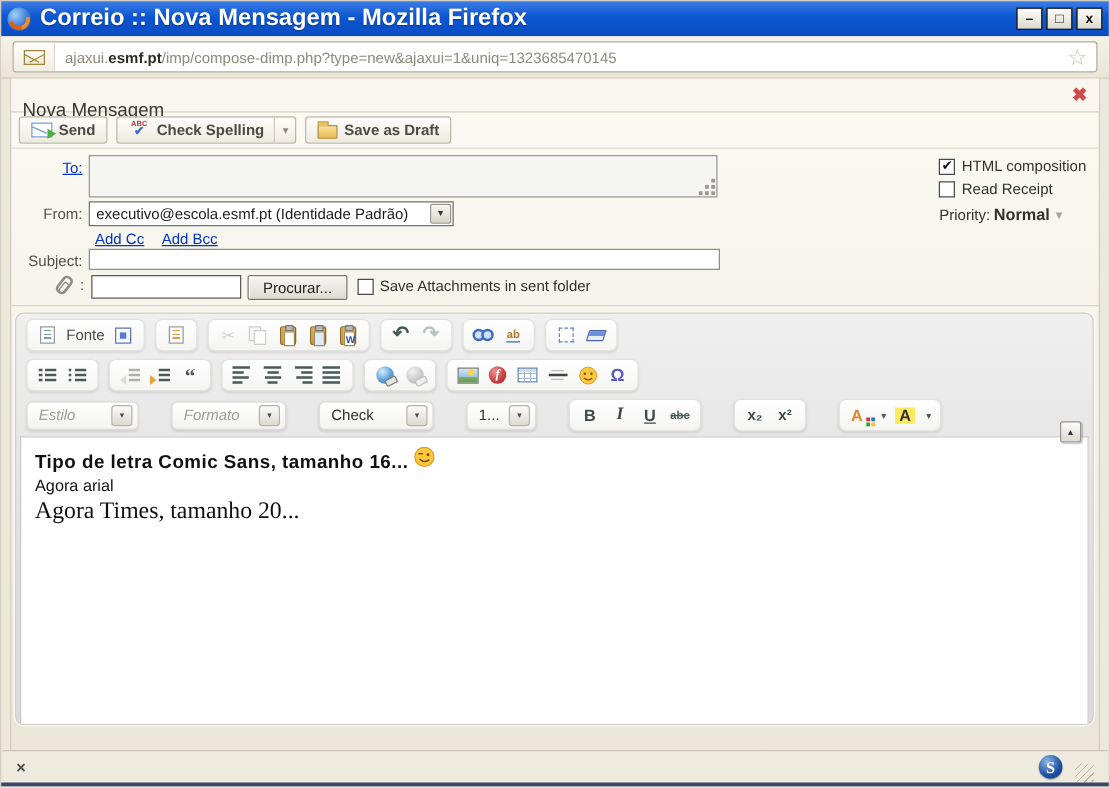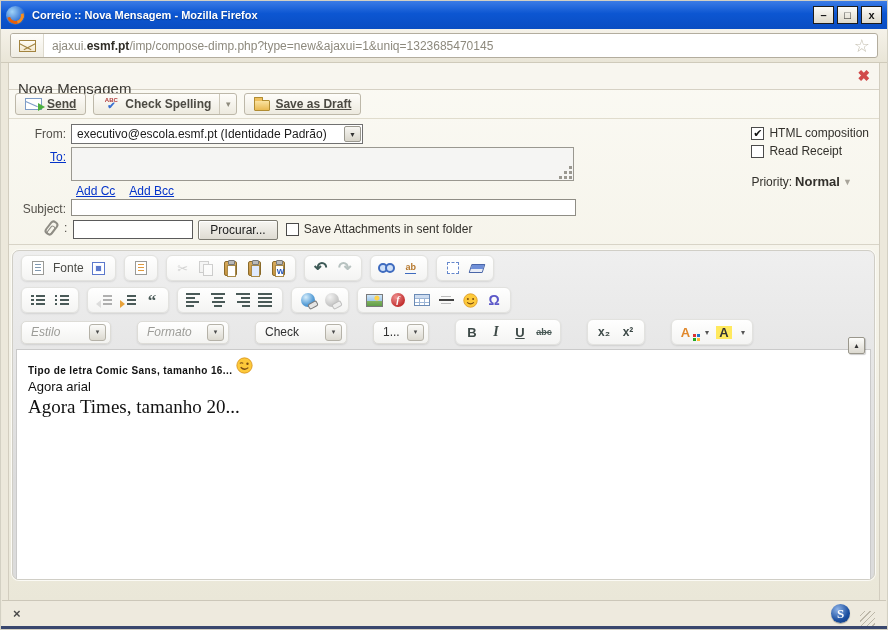--- a/index.html
+++ b/index.html
@@ -12,21 +12,21 @@
 
   
   .titlebar { position:absolute; top:0; left:0; right:0; height:28px;
     background:linear-gradient(#3c7ce6,#0c56d2 45%,#0a4dc2);
     display:flex; align-items:center; padding:0 5px; }
   .fx-icon { width:19px; height:19px; border-radius:50%; position:relative; flex:none;
     background:radial-gradient(circle at 32% 30%, #9fd2f7, #3a79d6 55%, #1c4fa4 90%); }
   .fx-icon::after { content:''; position:absolute; inset:1px; border-radius:50%;
     border:3px solid transparent; border-right-color:#f78d1e; border-bottom-color:#e85f06;
     transform:rotate(30deg); }
-  .title-text { color:#fff; font-weight:bold; font-size:11px; margin-left:7px; flex:1;
+  .title-text { color:#fff; font-weight:bold; font-size:19px; margin-left:7px; flex:1;
     text-shadow:0 1px 1px rgba(0,0,0,.35); white-space:nowrap; overflow:hidden; }
   .win-btns { display:flex; gap:3px; }
   .win-btn { width:21px; height:18px; background:linear-gradient(#fdfcf8,#ddd9cb);
     border:1px solid #1c1c1c; display:flex; align-items:center; justify-content:center;
     font-weight:bold; font-size:11px; color:#111; line-height:1; }
 
   
   .urlbar { position:absolute; top:28px; left:0; right:0; height:34px;
     background:linear-gradient(#f5f2e9,#e9e5d7); border-bottom:1px solid #cfcaba;
     display:flex; align-items:center; padding:0 9px; }
@@ -51,21 +51,21 @@
 
   .pg-header { height:27px; display:flex; align-items:center; padding:0 9px;
     background:#f8f6ef; border-bottom:1px solid #d6d1c4; }
   .pg-title { font-size:15px; color:#3a3833;margin-top:24px; }
   .pg-close { margin-left:auto; color:#d14a4a; font-weight:bold; font-size:15px; cursor:default; }
 
   .pg-toolbar { height:29px; display:flex; align-items:center; gap:7px; padding:0 6px;
     border-bottom:1px solid #e0dccd; }
   .btn { display:flex; align-items:center; gap:5px; height:22px; padding:0 9px;
     background:linear-gradient(#fefdfa,#edeadf); border:1px solid #bdb8a9; border-radius:3px;
-    font-weight:bold; font-size:12px; color:#4c4a43;text-decoration:underline; }
+    font-weight:bold; font-size:12px; color:#4c4a43; }
   .btn-split { display:flex; align-items:stretch; height:22px; border:1px solid #bdb8a9; border-radius:3px;
     background:linear-gradient(#fefdfa,#edeadf); overflow:hidden; }
   .btn-split .main { display:flex; align-items:center; gap:5px; padding:0 8px; font-weight:bold; color:#4c4a43; }
   .btn-split .dd { width:17px; display:flex; align-items:center; justify-content:center;
     border-left:1px solid #cdc8ba; color:#8e8a7d; font-size:9px; }
 
   
   .env-icon { width:17px; height:12px; background:#fff; border:1px solid #7d9cc7; position:relative; }
   .env-icon::before { content:''; position:absolute; left:1px; top:-4px; width:13px; height:9px;
     transform:rotate(24deg); border-bottom:1px solid #7d9cc7; }
@@ -103,21 +103,21 @@
     border:1px solid #8f8d85; border-radius:2px; }
   .attach-sep { color:#53504a; margin:2px 6px 0 8px; }
   .file-input { width:120px; height:19px; border:1px solid #5a5a5a; background:#fff; margin-top:1px; }
   .browse-btn { height:20px; margin:1px 0 0 5px; padding:0 11px; font-size:12px; color:#222;
     background:linear-gradient(#f7f6f2,#dedbd2); border:1px solid #7c7a71; border-radius:2px;
     box-shadow:inset 1px 1px 0 #fff; }
   .cb { width:13px; height:13px; background:#fff; border:1px solid #4a4a4a; flex:none;
     display:inline-flex; align-items:center; justify-content:center; font-size:11px; line-height:1; color:#111; }
   .cb-row { display:flex; align-items:center; gap:5px; margin-bottom:4px; color:#33312c; }
   .right-panel { position:absolute; top:7px; right:10px; }
-  .priority-row { color:#33312c; display:flex; align-items:center; gap:3px; margin-top:16px; }
+  .priority-row { color:#33312c; display:flex; align-items:center; gap:3px; margin-top:6px; }
   .priority-row b { font-size:13px; }
   .prio-arrow { color:#a8a49a; font-size:9px; }
   .attach-cb { margin:4px 0 0 8px; }
   .attach-cb-label { margin-left:5px; color:#33312c; padding-top:3px; }
   .form-divider { border-bottom:1px solid #d8d4c7; margin-top:4px; }
 
   
   .editor { position:relative; margin:5px 4px 0 3px; height:330px; border:1px solid #d0cec6; border-radius:7px;
     background:linear-gradient(#efefef,#dcdcdc 70%); box-shadow:0 0 0 1px #fbfaf5; display:flex; flex-direction:column; }
   .etb { display:flex; align-items:center; gap:8px; padding:4px 8px 2px 8px; }
@@ -213,21 +213,21 @@
   .ic-bgcolor { font-weight:bold; font-size:13px; color:#333; background:#ffe95e; padding:0 3px; }
   .dd-caret { font-size:8px; color:#555; margin-left:2px; }
 
   .collapse-btn { position:absolute; right:9px; top:86px; width:17px; height:17px;
     background:linear-gradient(#fdfdfb,#dcd9d0); border:1px solid #9a978c; border-radius:2px;
     display:flex; align-items:center; justify-content:center; font-size:8px; color:#333;
     box-shadow:1px 1px 1px rgba(0,0,0,.2); }
 
   .econtent { flex:1; background:#fff; margin:2px 3px 0 3px; border:1px solid #cacaca; border-bottom:none;
     padding:7px 11px; overflow:hidden; }
-  .line1 { font-weight:bold; font-size:10px; color:#111; letter-spacing:.4px; }
+  .line1 { font-weight:bold; font-size:15px; color:#111; letter-spacing:.4px; }
   .line2 { font-size:13px; color:#111; margin-top:3px; }
   .line3 { font-family:"Liberation Serif",serif; font-size:19px; color:#111; margin-top:2px; }
   .epath { height:22px; background:#d6d6d6; border-top:1px solid #bdbdbd; border-radius:0 0 6px 6px;
     display:flex; align-items:center; padding:0 11px; color:#707070; font-size:12px; margin:0 1px 1px 1px; }
 
   
   .statusbar { position:absolute; left:1px; right:1px; bottom:3px; height:26px;
     background:#eeeade; border-top:1px solid #ccc7b9; display:flex; align-items:center; padding:0 11px; }
   .sb-close { color:#4a4a4a; font-weight:bold; font-size:13px; }
   .s-logo { margin-left:auto; width:19px; height:19px; border-radius:50%;
@@ -286,32 +286,32 @@
       </span>
       <span class="btn">
         <span class="folder-icon"></span>
         <span>Save as Draft</span>
       </span>
     </div>
 
     <div class="form">
 
       <div class="frow">
+        <span class="flabel"><a class="link" href="#">To:</a></span>
+        <span class="to-box">
+          <textarea style=""></textarea>
+          <span class="grip-dots"></span>
+        </span>
+      </div>
+
+      <div class="frow">
         <span class="flabel">From:</span>
         <span class="from-select">
           <span>executivo@escola.esmf.pt (Identidade Padrão)</span>
           <span class="sel-arrow">▼</span>
-        </span>
-      </div>
-
-      <div class="frow">
-        <span class="flabel"><a class="link" href="#">To:</a></span>
-        <span class="to-box">
-          <textarea style=""></textarea>
-          <span class="grip-dots"></span>
         </span>
       </div>
 
       <div class="links-row">
         <a class="link" href="#">Add Cc</a>
         <a class="link" href="#">Add Bcc</a>
       </div>
 
       <div class="frow">
         <span class="flabel">Subject:</span>

